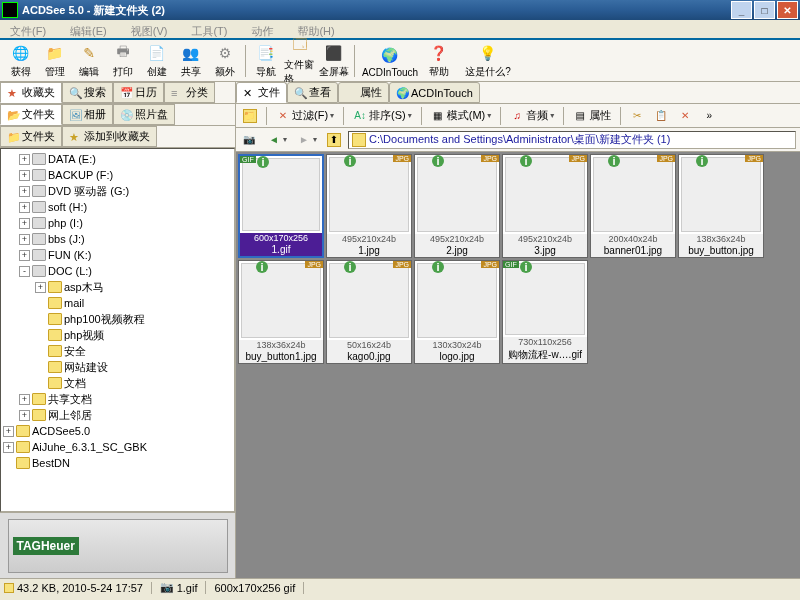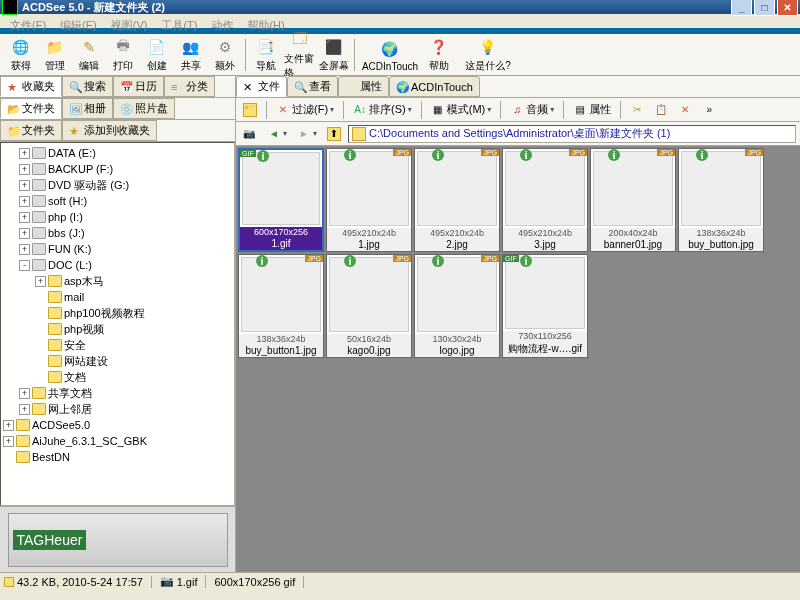--- a/index.html
+++ b/index.html
@@ -1,22 +1,22 @@
 <!DOCTYPE html>
 <html><head>
 <meta charset="utf-8">
 <style>
 * { margin: 0; padding: 0; box-sizing: border-box; font-family: "Microsoft Sans Serif", Tahoma, sans-serif; font-size: 11px; }
 body { width: 800px; height: 600px; background: #ece9d8; overflow: hidden; }
-.titlebar { height: 14px; background: linear-gradient(#3a6ea5,#2a5c94 50%,#1e4a7a); display: flex; align-items: center; padding: 0 2px; color: #fff; }
+.titlebar { height: 20px; background: linear-gradient(#3a6ea5,#2a5c94 50%,#1e4a7a); display: flex; align-items: center; padding: 0 2px; color: #fff; }
 .titlebar .app-icon { width: 16px; height: 16px; background: #000; border: 1px solid #0f0; margin-right: 4px; }
 .titlebar .title { flex: 1; font-weight: bold; }
 .titlebar .winbtn { width: 21px; height: 18px; margin-left: 2px; border: 1px solid #fff; background: #c0d4ee; color: #333; display: flex; align-items: center; justify-content: center; font-weight: bold; font-size: 10px; }
 .titlebar .close { background: #d45a3a; color: #fff; }
-.menubar { height: 20px; background: #ece9d8; border-bottom: 6px solid #0369a1; display: flex; padding: 2px 4px; gap: 2px; }
+.menubar { height: 20px; background: #ece9d8; border-bottom: 2px solid #0369a1; display: flex; padding: 2px 4px; gap: 12px; }
 .menubar span { padding: 2px 6px; color: #888; }
 .toolbar1 { height: 42px; background: #f7f5f0; border-bottom: 1px solid #aca899; display: flex; align-items: center; padding: 2px 4px; }
 .tb-btn { width: 34px; display: flex; flex-direction: column; align-items: center; padding: 1px; }
 .tb-btn .ic { width: 22px; height: 22px; border-radius: 3px; display: flex; align-items: center; justify-content: center; font-size: 14px; }
 .tb-btn .lb { font-size: 10px; margin-top: 1px; }
 .tb-sep { width: 1px; height: 32px; background: #aca899; margin: 0 3px; }
 .tb-btn.wide { width: 64px; }
 .main { display: flex; height: calc(600px - 24px - 20px - 42px - 18px); }
 
 .leftpane { width: 236px; display: flex; flex-direction: column; border-right: 1px solid #aca899; }
@@ -32,21 +32,21 @@
 .exp { width: 11px; height: 11px; border: 1px solid #999; background: #fff; font-size: 9px; line-height: 8px; text-align: center; margin-right: 2px; color: #333; }
 .blank { width: 13px; }
 .indent { display: inline-block; }
 .tree-ic { width: 14px; height: 12px; margin-right: 2px; display: inline-flex; align-items: center; justify-content: center; font-size: 10px;}
 .fold { background: #f8e27a; border: 1px solid #c9a227; border-radius: 1px; }
 .drv { background: #ddd; border: 1px solid #999; border-radius: 1px; }
 .tree-lb { }
 
 .preview { height: 66px; background: #ddd; border-top: 1px solid #aca899; display:flex; align-items:center; justify-content:center; }
 .preview .img { width: 220px; height: 54px; background: linear-gradient(#e8e8e8,#ccc); border:1px solid #999; display:flex; align-items:center; padding:4px; gap:6px;}
-.preview .tag { background:#2d7a3a;color:#fff;padding:2px 4px;font-size:14px;font-weight:normal;}
+.preview .tag { background:#2d7a3a;color:#fff;padding:2px 4px;font-size:12px;font-weight:bold;}
 
 .rightpane { flex: 1; display: flex; flex-direction: column; }
 .right-tabs { height: 22px; display: flex; background: #f7f5f0; border-bottom: 1px solid #aca899; }
 .right-tabs .mini-tab { border-radius: 3px 3px 0 0; }
 .toolbar2 { height: 24px; background: #f7f5f0; border-bottom: 1px solid #aca899; display: flex; align-items: center; padding: 0 4px; gap: 4px; }
 .tb2-it { display: flex; align-items: center; gap: 2px; padding: 2px 3px; }
 .tb2-ic { width: 14px; height: 14px; display: inline-flex; align-items: center; justify-content: center; font-size: 10px; }
 .dd { font-size: 8px; color: #555; }
 .sep2 { width:1px; height:18px; background:#aca899; margin:0 2px;}
 .toolbar3 { height: 24px; background: #f7f5f0; border-bottom: 1px solid #aca899; display: flex; align-items: center; padding: 0 4px; gap: 4px; }

